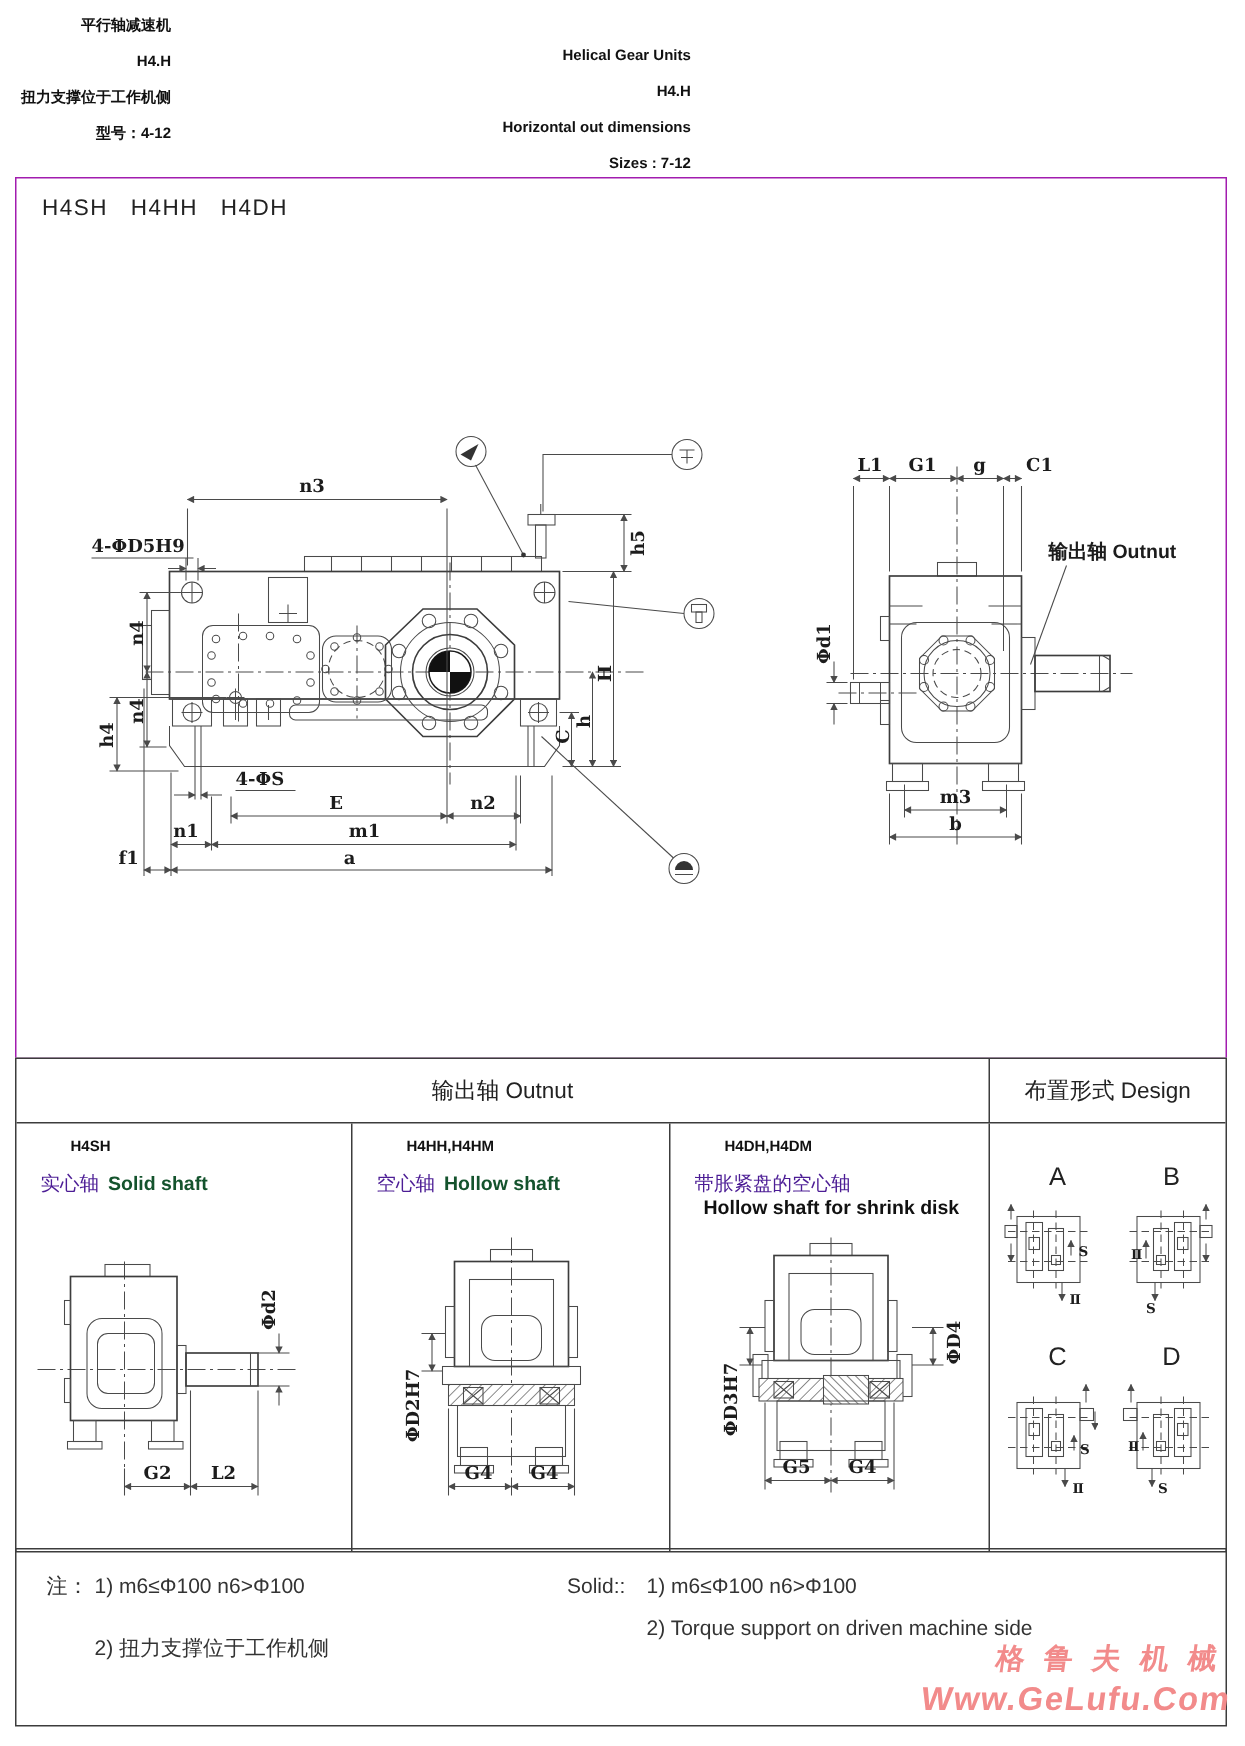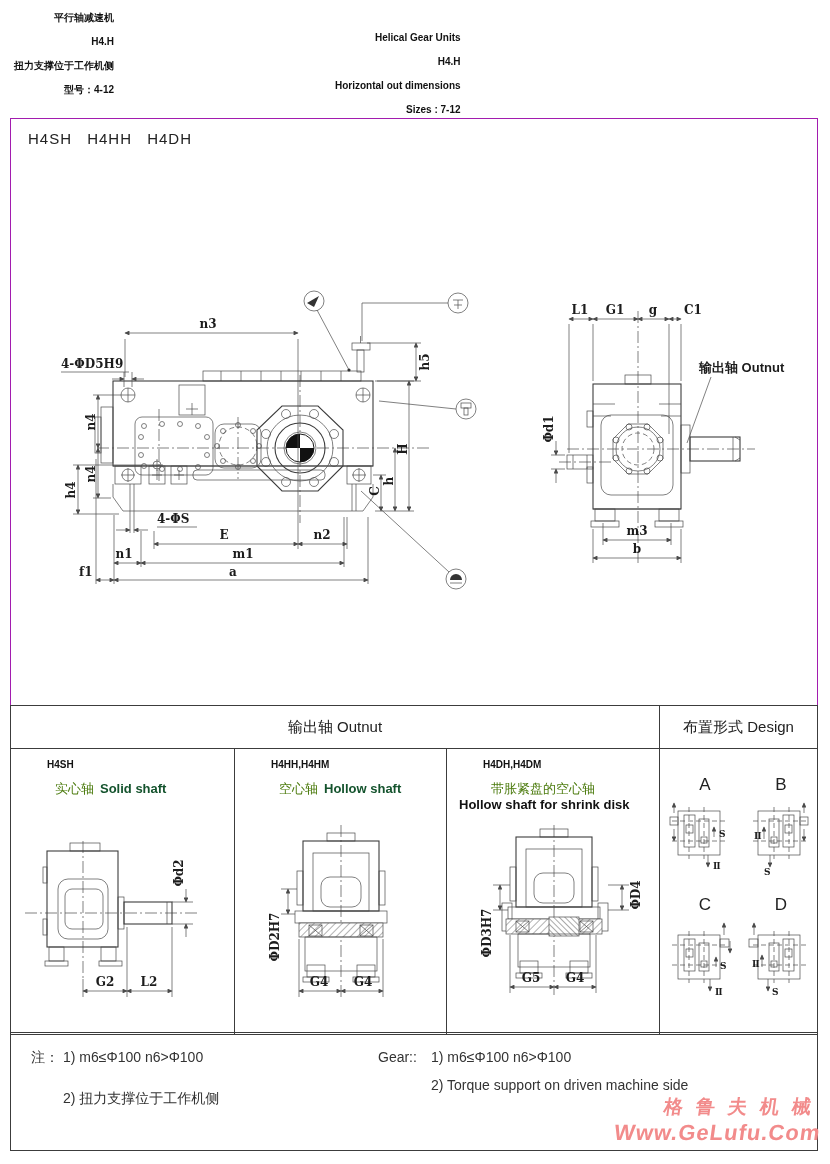--- a/index.html
+++ b/index.html
@@ -25,23 +25,23 @@
   
   .tbl{position:absolute;left:10px;top:705px;width:806px;border:1px solid #3c3c3c;background:#fff;}
   .thead{display:grid;grid-template-columns:649px 157px;height:42px;border-bottom:1px solid #3c3c3c;}
   .th{display:flex;align-items:center;justify-content:center;font-size:15px;color:#222;}
   .th.first{border-right:1px solid #3c3c3c;}
   .tbody{display:grid;grid-template-columns:224px 212px 213px 157px;height:285px;}
   .cell{position:relative;border-right:1px solid #3c3c3c;box-sizing:border-box;}
   .cell:last-child{border-right:none;}
   .cell-title{position:absolute;left:16px;top:10px;font-weight:bold;font-size:10px;color:#111;white-space:nowrap;margin-left:20px;}
   .cell-sub{position:absolute;left:16px;top:31px;font-size:13px;white-space:nowrap;}
-  .sub-zh{color:#4d7c0f;margin-left:28px;}
+  .sub-zh{color:#4c1d95;}
   .sub-en{color:#14532d;font-weight:bold;margin-left:6px;}
-  .cell-sub2{position:absolute;left:12px;top:48px;font-size:13px;font-weight:bold;color:#111;white-space:nowrap;}
+  .cell-sub2{position:absolute;left:22px;top:48px;font-size:13px;font-weight:bold;color:#111;white-space:nowrap;}
   .cell-svg{position:absolute;left:4px;top:78px;}
   .c2 .cell-svg{top:70px;left:6px;}
   .c3 .cell-svg{top:70px;left:2px;}
   
   .d-letter{position:absolute;width:30px;text-align:center;font-size:17px;color:#222;}
   .d-svg{position:absolute;}
   
   .notes{position:absolute;left:10px;top:1032px;width:806px;height:117px;border:1px solid #3c3c3c;font-size:14px;color:#333;}
   .nt{position:absolute;white-space:nowrap;}
   
@@ -538,21 +538,21 @@
           <text x="26" y="80" class="mt">S</text>
         </svg>
       </div>
     </div>
   </div>
 
   <div class="notes">
     <span class="nt" style="left:20px;top:16px;">注：</span>
     <span class="nt" style="left:52px;top:16px;">1)  m6≤Φ100 n6&gt;Φ100</span>
     <span class="nt" style="left:52px;top:57px;">2)  扭力支撑位于工作机侧</span>
-    <span class="nt" style="left:367px;top:16px;">Gear::</span>
+    <span class="nt" style="left:367px;top:16px;">Solid::</span>
     <span class="nt" style="left:420px;top:16px;">1)  m6≤Φ100 n6&gt;Φ100</span>
     <span class="nt" style="left:420px;top:44px;">2)  Torque support on driven machine side</span>
   </div>
 
   <div class="wm">
     <div class="wm-1">格鲁夫机械</div>
     <div class="wm-2">Www.GeLufu.Com</div>
   </div>
 
 </div>

